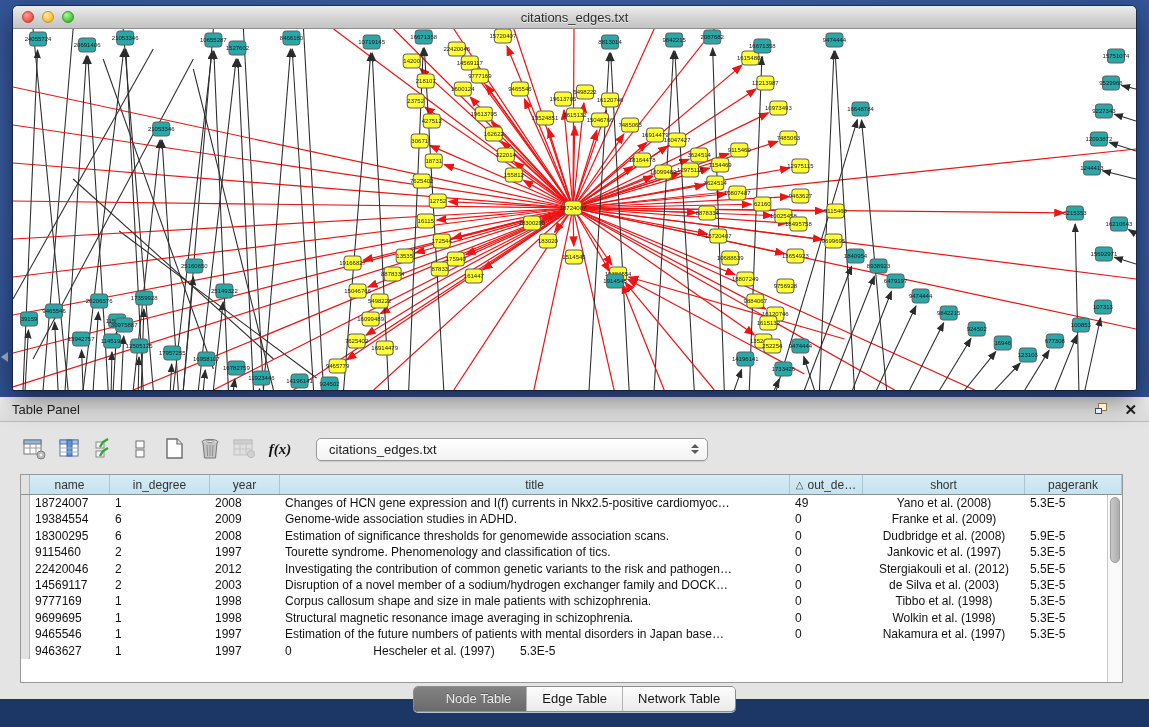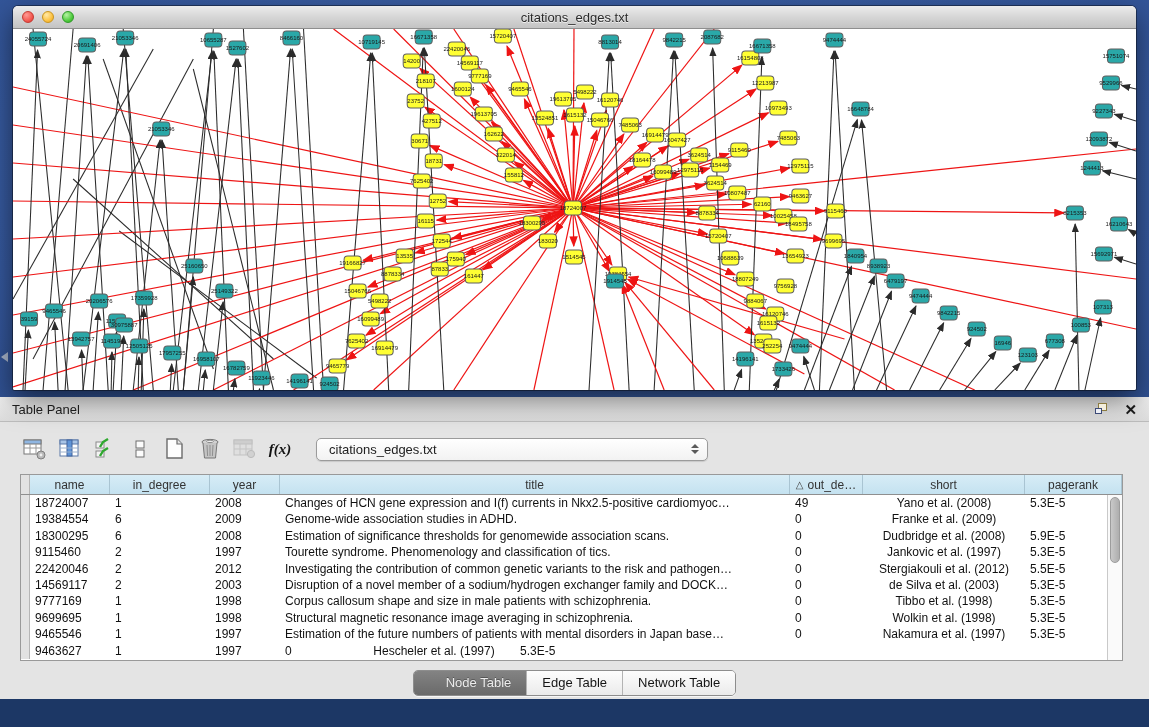--- a/index.html
+++ b/index.html
@@ -42,21 +42,21 @@
   .fxtext { font-family:"Liberation Serif", serif; font-style:italic; font-weight:bold; font-size:15px; color:#111; }
   .combo { margin-left:14px; width:392px; height:23px; background:linear-gradient(180deg,#ffffff,#f2f2f2);
     border:1px solid #9b9b9b; border-radius:5px; display:flex; align-items:center; padding:0 8px;
     font-size:13px; color:#222; box-shadow:0 1px 1px rgba(0,0,0,.12); cursor:pointer; }
   .combo .cval { flex:1; padding-left:4px; }
   .steppers { display:flex; flex-direction:column; gap:2px; align-items:center; }
   .steppers i { width:0; height:0; border-left:4px solid transparent; border-right:4px solid transparent; }
   .steppers .up { border-bottom:4px solid #5a5a5a; }
   .steppers .dn { border-top:4px solid #5a5a5a; }
 
-  .table-wrap { margin:7px 6px 0 6px; height:187px; background:#fff; border:1px solid #999;
+  .table-wrap { margin:7px 6px 0 6px; height:209px; background:#fff; border:1px solid #999;
     position:relative; display:flex; flex-direction:column; overflow:hidden; }
   .thead { display:flex; height:20px; flex:0 0 20px; background:linear-gradient(180deg,#d7ecf6,#c4e2f0);
     border-bottom:1px solid #8f8f8f; }
   .th { font-size:12px; color:#333; display:flex; align-items:center; justify-content:center;
     border-right:1px solid #a9c4d2; overflow:hidden; white-space:nowrap; }
   .gutter { background:#e2e2e2; border-right:1px solid #b5b5b5; }
   .tbody { flex:1; overflow:hidden; }
   .tr { display:flex; height:16.4px; background:#fff; }
   .td { font-size:12px; color:#111; padding:1px 0 0 5px; overflow:hidden; white-space:nowrap; }
   .td.center { text-align:center; padding-left:0; }

